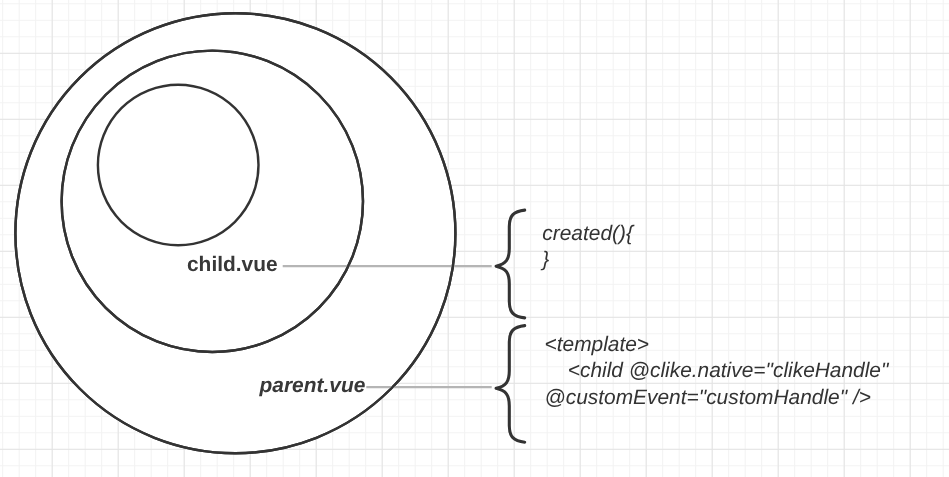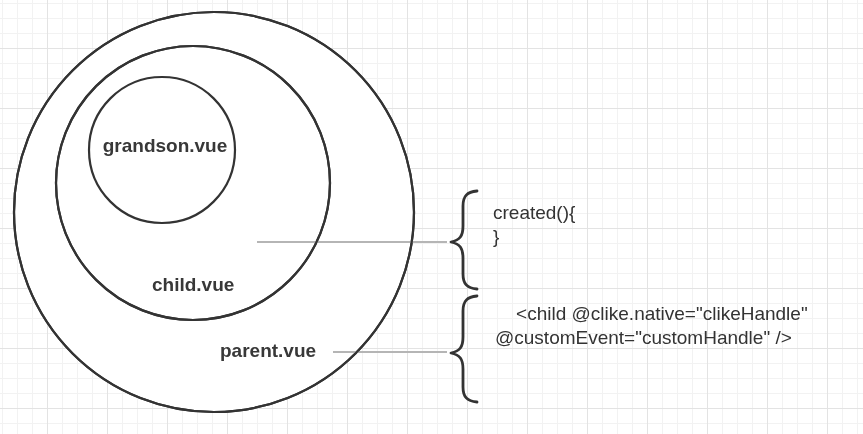--- a/index.html
+++ b/index.html
@@ -30,30 +30,30 @@
   .circle{fill:#ffffff;stroke:var(--stroke);stroke-width:2.2;}
   .circle-overlay{fill:none;stroke:var(--stroke);stroke-width:2.2;}
   .connector{stroke:var(--connector);stroke-width:2;}
   .brace{fill:none;stroke:var(--stroke);stroke-width:2.8;stroke-linecap:round;stroke-linejoin:round;}
   .label{
     position:absolute;
     font-size:19px;font-weight:700;color:var(--label);
     white-space:nowrap;line-height:20px;
   }
   .label-grandson{left:100px;top:136px;width:130px;text-align:center;}
-  .label-child{left:152px;top:231px;margin-top:44px;}
-  .label-parent{left:220px;top:341px;}
+  .label-child{left:170px;top:231px;}
+  .label-parent{left:236px;top:341px;font-style:italic;}
   .code-block{
     position:absolute;
     font-size:19px;font-weight:400;color:var(--code);
     line-height:24px;
   }
   .code-block-child{left:493px;top:201px;}
   .code-block-parent{left:495px;top:302px;}
-  .code-line{white-space:pre;}
+  .code-line{white-space:pre;font-style:italic;}
 </style>
 </head>
 <body>
 
 <div class="canvas">
 
   <svg class="gfx" width="863" height="434" viewBox="0 0 863 434">
 
     <circle class="circle" cx="214" cy="212" r="200"></circle>
     <circle class="circle" cx="193" cy="183" r="137"></circle>
@@ -62,27 +62,27 @@
     <line class="connector" x1="257" y1="242" x2="447" y2="242"></line>
     <line class="connector" x1="333" y1="352" x2="447" y2="352"></line>
 
     <circle class="circle-overlay" cx="214" cy="212" r="200"></circle>
     <circle class="circle-overlay" cx="193" cy="183" r="137"></circle>
 
     <path class="brace" d="M 477 191 C 467 192, 463 196, 463 206 L 463 226 C 463 236, 460 240, 451 242 C 460 244, 463 248, 463 258 L 463 274 C 463 284, 467 288, 477 289"></path>
     <path class="brace" d="M 477 296 C 467 297, 463 301, 463 311 L 463 337 C 463 347, 460 351, 451 353 C 460 355, 463 359, 463 369 L 463 387 C 463 397, 467 401, 477 402"></path>
   </svg>
 
-  <div class="label label-grandson">grandson.vue</div>
   <div class="label label-child">child.vue</div>
   <div class="label label-parent">parent.vue</div>
 
   <div class="code-block code-block-child">
     <div class="code-line">created(){</div>
     <div class="code-line">}</div>
   </div>
 
   <div class="code-block code-block-parent">
+    <div class="code-line">&lt;template&gt;</div>
     <div class="code-line">    &lt;child @clike.native="clikeHandle"</div>
     <div class="code-line">@customEvent="customHandle" /&gt;</div>
   </div>
 
 </div>
 
 </body></html>

